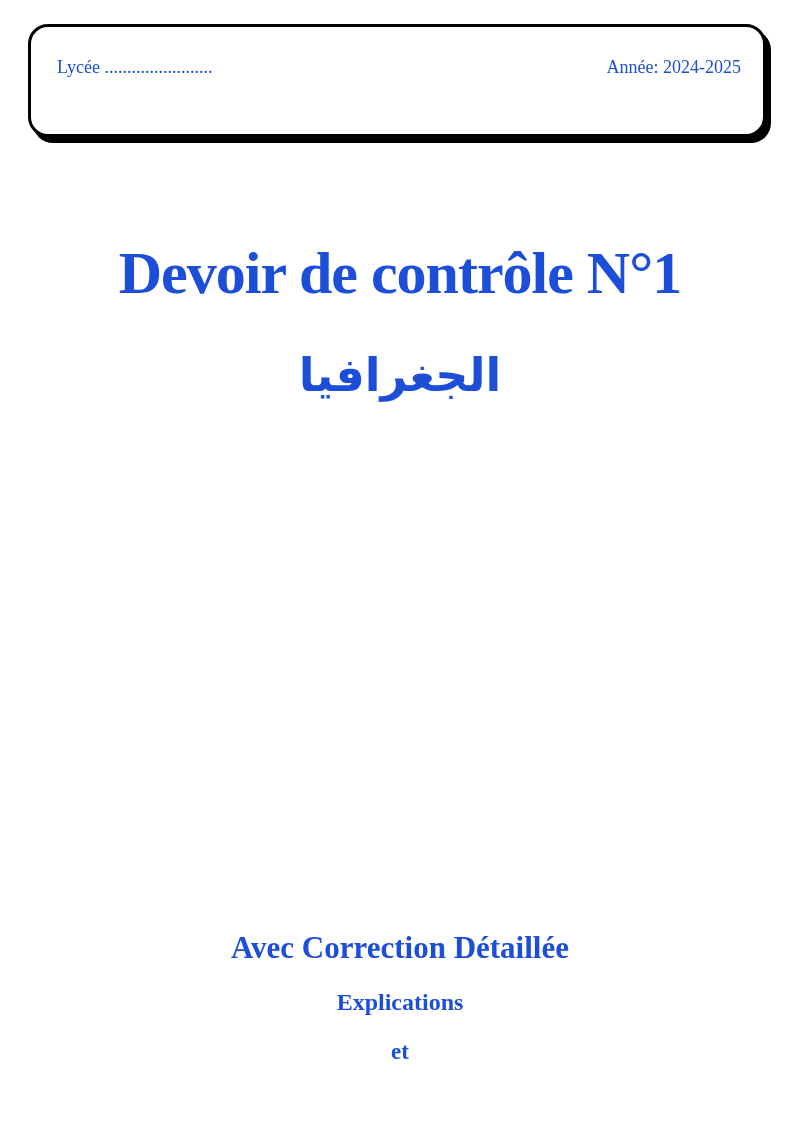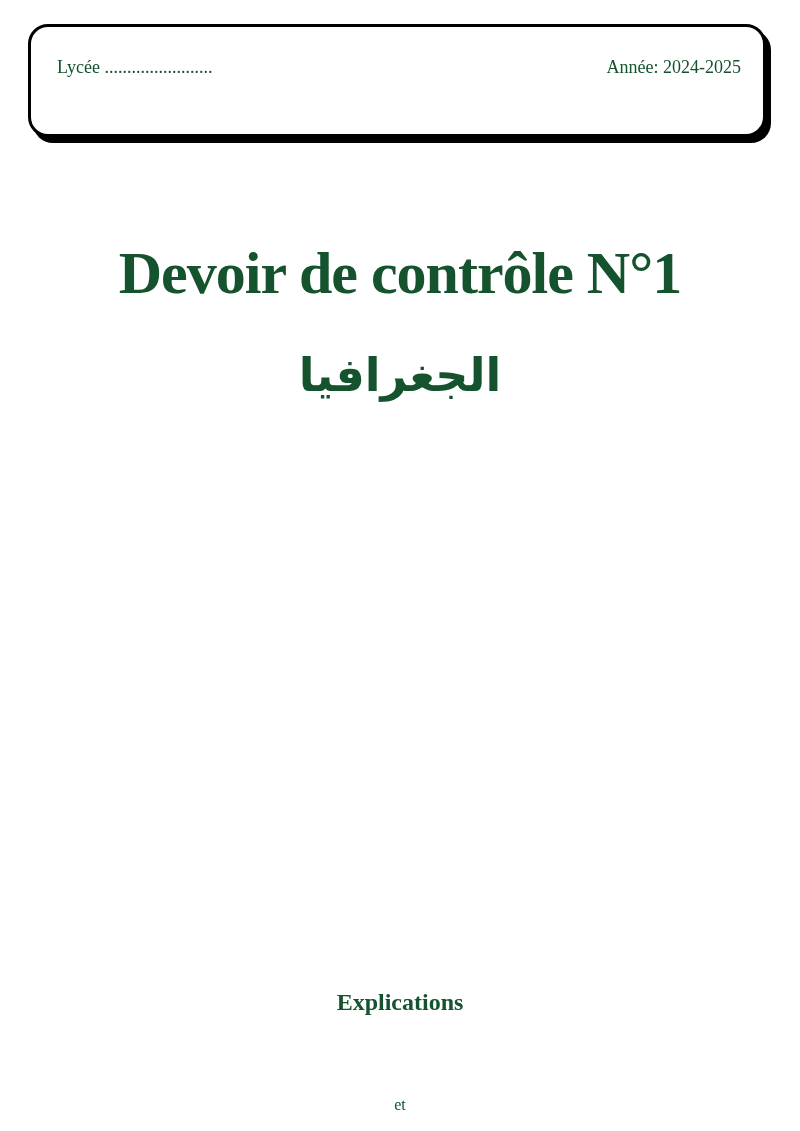--- a/index.html
+++ b/index.html
@@ -5,21 +5,21 @@
   html, body {
     margin: 0;
     padding: 0;
     background: #ffffff;
   }
   .page {
     position: relative;
     width: 800px;
     height: 1131px;
     background: #ffffff;
-    color: #14532d;
+    color: #1d4ed8;
     font-family: "Liberation Serif", "DejaVu Serif", serif;
     overflow: hidden;
   }
 
   
   .header-box {
     position: absolute;
     left: 28px;
     top: 24px;
     width: 738px;
@@ -78,23 +78,23 @@
     top: 929px;
     font-size: 31px;
     font-weight: bold;
   }
   .footer-line2 {
     top: 988px;
     font-size: 24px;
     font-weight: bold;
   }
   .footer-line3 {
-    top: 1095px;
-    font-size: 16px;
-    font-weight: normal;
+    top: 1038px;
+    font-size: 23px;
+    font-weight: bold;
   }
   .footer-line4 {
     top: 1068px;
     font-size: 35px;
     font-weight: bold;
   }
 </style>
 </head>
 <body>
 
@@ -107,19 +107,20 @@
     <div class="header-col right">
       <span class="header-line">Année: 2024-2025</span>
     </div>
   </div>
 
   <div class="centered main-title">Devoir de contrôle N°1</div>
 
   <div class="centered arabic-title">الجغرافيا</div>
 
 
+  <div class="centered footer-line1">Avec Correction Détaillée</div>
 
   <div class="centered footer-line2">Explications</div>
 
   <div class="centered footer-line3">et</div>
 
 
 </div>
 
 </body></html>

